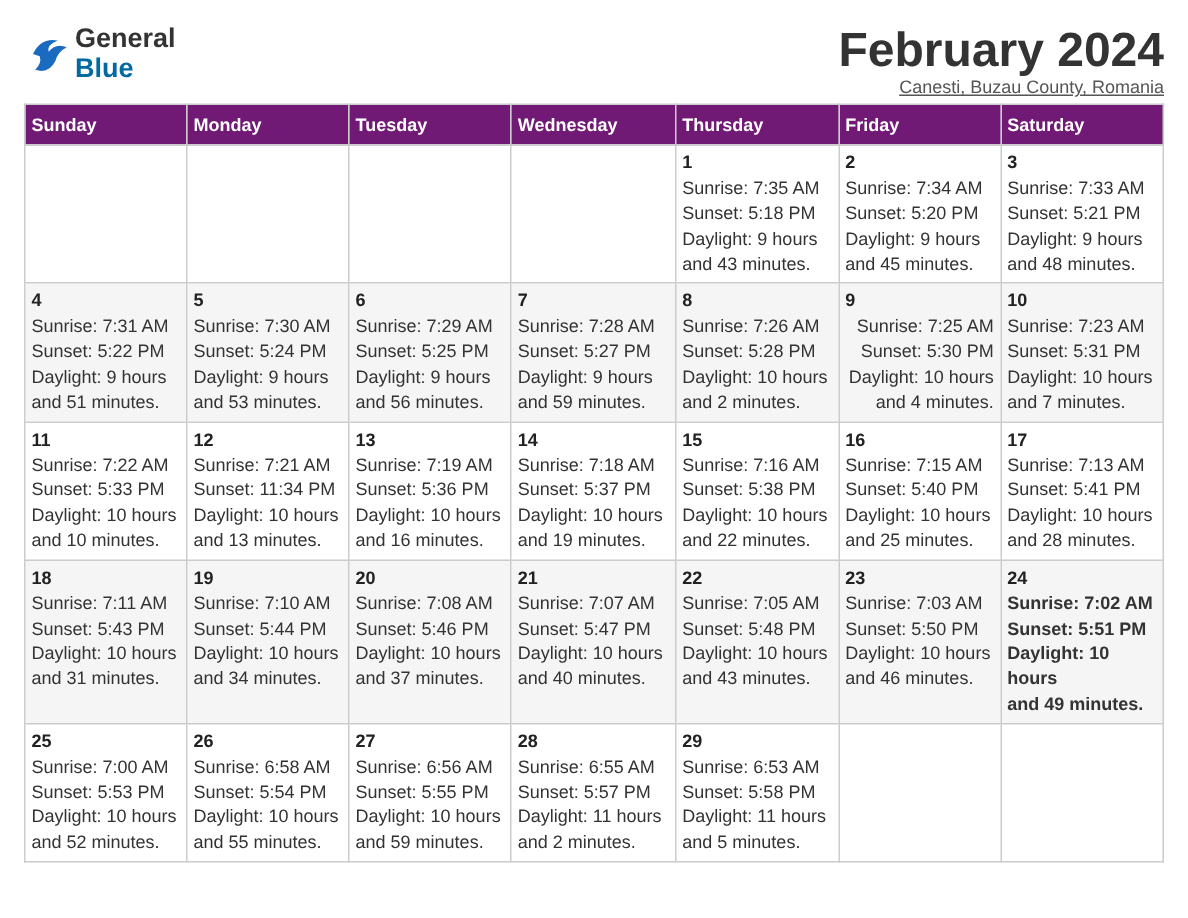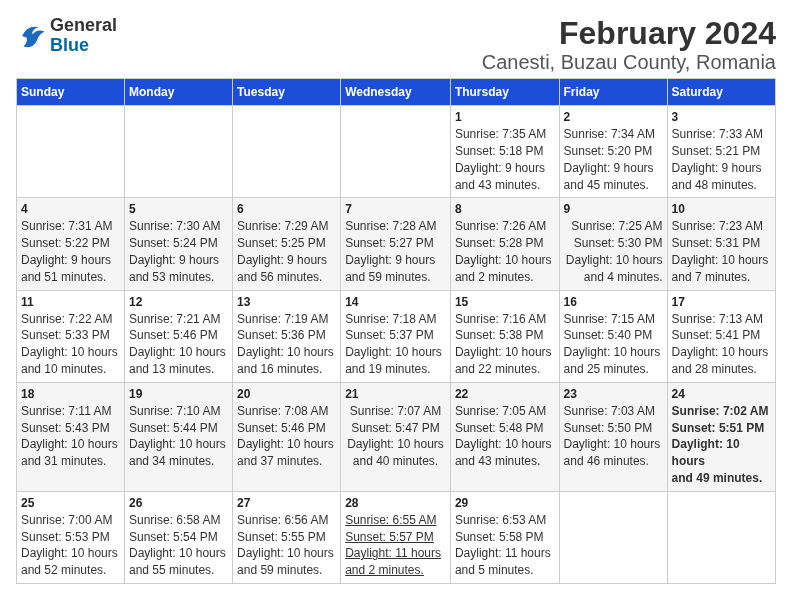--- a/index.html
+++ b/index.html
@@ -35,30 +35,31 @@
     .title-area {
       text-align: right;
     }
     .month-title {
       font-size: 32px;
       font-weight: bold;
       color: #333;
       line-height: 1.1;
     }
     .subtitle {
-      font-size: 20px;
+      font-size: 12px;
       color: #555;
+      text-decoration: underline;
     }
     .calendar {
       width: 100%;
       border-collapse: collapse;
       font-size: 11px;
     }
     .calendar th {
-      background-color: #1d4ed8;
+      background-color: #701a75;
       color: #fff;
       padding: 6px 4px;
       text-align: left;
       font-size: 12px;
       border: 1px solid #ccc;
     }
     .calendar td {
       border: 1px solid #ccc;
       vertical-align: top;
       padding: 4px;
@@ -202,21 +203,21 @@
         <td>
           <span class="day-number">11</span>
           <div class="day-info" style="white-space: pre-line;">Sunrise: 7:22 AM
 Sunset: 5:33 PM
 Daylight: 10 hours
 and 10 minutes.</div>
         </td>
         <td>
           <span class="day-number">12</span>
           <div class="day-info" style="white-space: pre-line;">Sunrise: 7:21 AM
-Sunset: 5:46 PM
+Sunset: 11:34 PM
 Daylight: 10 hours
 and 13 minutes.</div>
         </td>
         <td>
           <span class="day-number">13</span>
           <div class="day-info" style="white-space: pre-line;">Sunrise: 7:19 AM
 Sunset: 5:36 PM
 Daylight: 10 hours
 and 16 minutes.</div>
         </td>
@@ -266,21 +267,21 @@
         </td>
         <td>
           <span class="day-number">20</span>
           <div class="day-info" style="white-space: pre-line;">Sunrise: 7:08 AM
 Sunset: 5:46 PM
 Daylight: 10 hours
 and 37 minutes.</div>
         </td>
         <td>
           <span class="day-number">21</span>
-          <div class="day-info" style="white-space: pre-line; text-align: center;">Sunrise: 7:07 AM
+          <div class="day-info" style="white-space: pre-line;">Sunrise: 7:07 AM
 Sunset: 5:47 PM
 Daylight: 10 hours
 and 40 minutes.</div>
         </td>
         <td>
           <span class="day-number">22</span>
           <div class="day-info" style="white-space: pre-line;">Sunrise: 7:05 AM
 Sunset: 5:48 PM
 Daylight: 10 hours
 and 43 minutes.</div>
@@ -317,21 +318,21 @@
         </td>
         <td>
           <span class="day-number">27</span>
           <div class="day-info" style="white-space: pre-line;">Sunrise: 6:56 AM
 Sunset: 5:55 PM
 Daylight: 10 hours
 and 59 minutes.</div>
         </td>
         <td>
           <span class="day-number">28</span>
-          <div class="day-info" style="white-space: pre-line; text-decoration: underline;">Sunrise: 6:55 AM
+          <div class="day-info" style="white-space: pre-line;">Sunrise: 6:55 AM
 Sunset: 5:57 PM
 Daylight: 11 hours
 and 2 minutes.</div>
         </td>
         <td>
           <span class="day-number">29</span>
           <div class="day-info" style="white-space: pre-line;">Sunrise: 6:53 AM
 Sunset: 5:58 PM
 Daylight: 11 hours
 and 5 minutes.</div>

